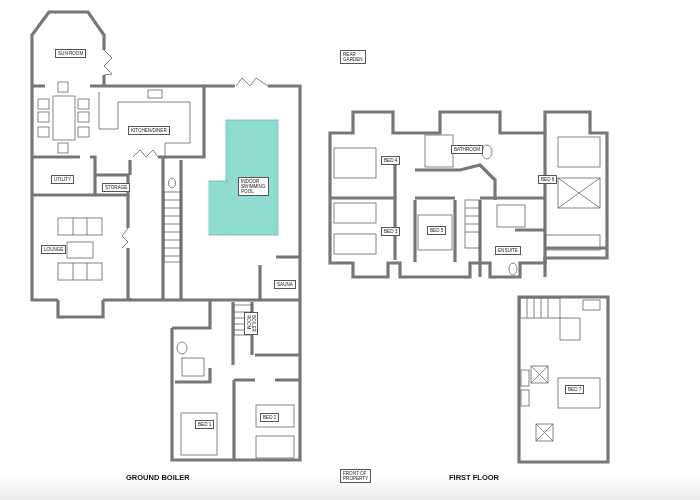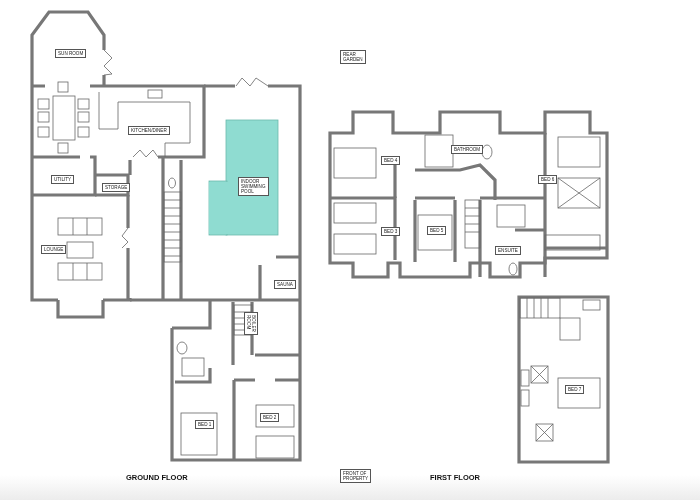--- a/index.html
+++ b/index.html
@@ -181,14 +181,14 @@
 <div class="lbl" style="left:427px;top:226px;">BED 5</div>
 <div class="lbl" style="left:495px;top:246px;">ENSUITE</div>
 <div class="lbl" style="left:538px;top:175px;">BED 6</div>
 <div class="lbl" style="left:565px;top:385px;">BED 7</div>
 
 <div class="lbl" style="left:340px;top:50px;">REAR
 GARDEN</div>
 <div class="lbl" style="left:340px;top:469px;">FRONT OF
 PROPERTY</div>
 
-<div class="floor-title" style="left:126px;top:473px;">GROUND FLOOR</div>
-<div class="floor-title" style="left:430px;top:473px;">FIRST FLOOR</div>
+<div class="floor-title" style="left:126px;top:473px;">GROUND BOILER</div>
+<div class="floor-title" style="left:449px;top:473px;">FIRST FLOOR</div>
 
 </body></html>

